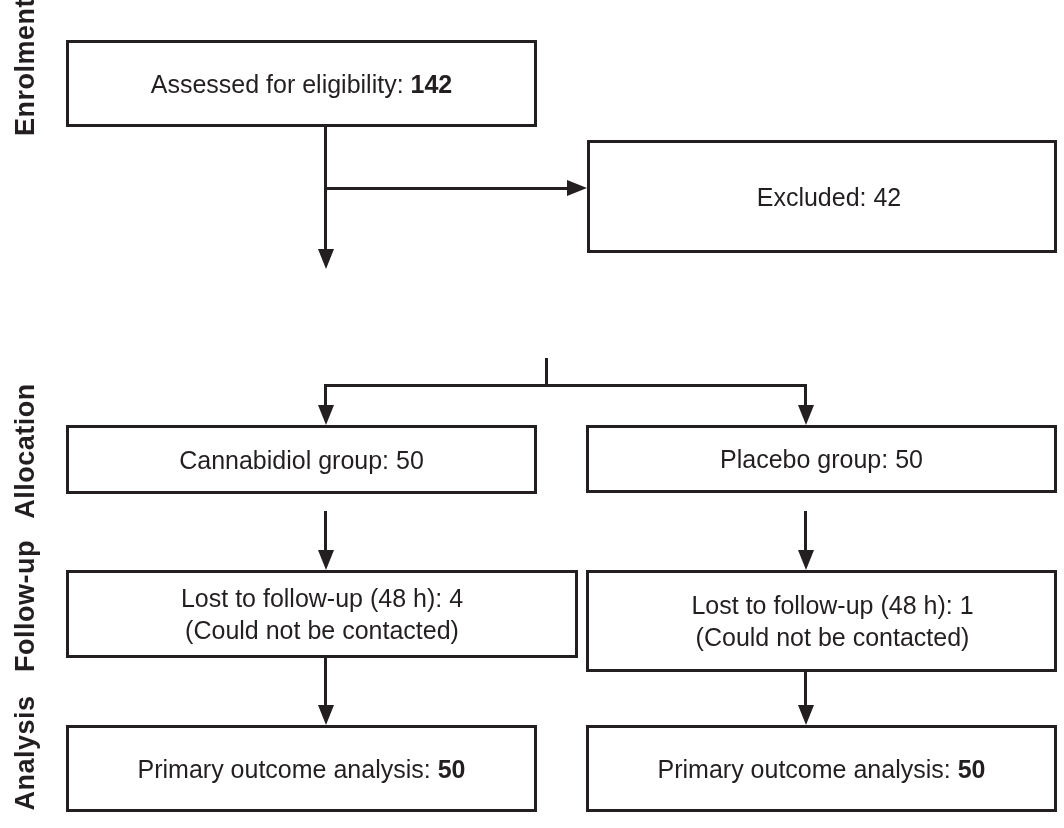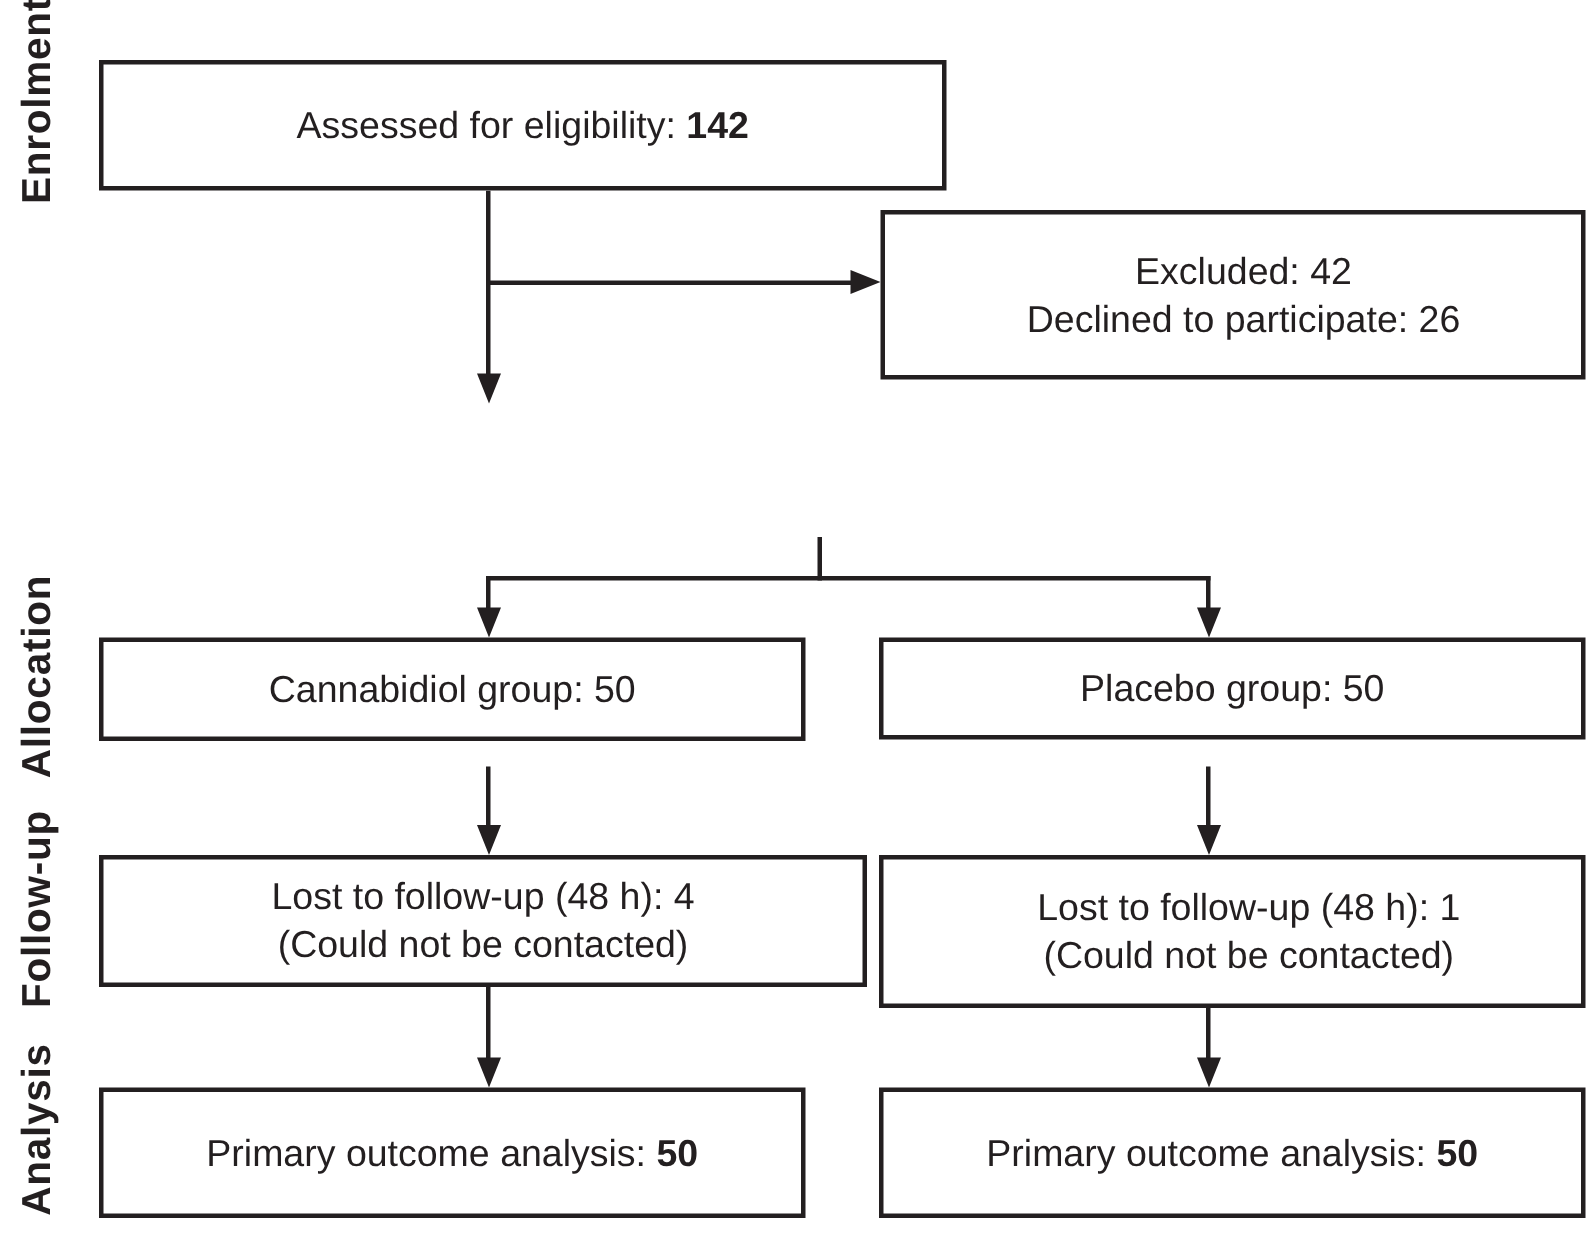--- a/index.html
+++ b/index.html
@@ -85,27 +85,26 @@
   <div class="vline" style="left:324px; top:511px; height:41px;"></div>
   <div class="arrow-down" style="left:318px; top:550px;"></div>
   <div class="vline" style="left:804px; top:511px; height:41px;"></div>
   <div class="arrow-down" style="left:798px; top:550px;"></div>
 
   <div class="vline" style="left:324px; top:658px; height:49px;"></div>
   <div class="arrow-down" style="left:318px; top:705px;"></div>
   <div class="vline" style="left:804px; top:658px; height:49px;"></div>
   <div class="arrow-down" style="left:798px; top:705px;"></div>
 
-  <div class="fbox" style="left:66px; top:40px; width:565px; height:87px;">
+  <div class="fbox" style="left:66px; top:40px; width:471px; height:87px;">
     <div><span>Assessed for eligibility: </span><span class="bold">142</span></div>
   </div>
 
   <div class="fbox" style="left:587px; top:140px; width:470px; height:113px;padding-left:20px;">
     <div>Excluded: 42</div>
-    <div>Declined to participate: 26</div>
   </div>
 
 
   <div class="fbox" style="left:66px; top:425px; width:471px; height:69px;">
     <div>Cannabidiol group: 50</div>
   </div>
 
   <div class="fbox" style="left:586px; top:425px; width:471px; height:68px;">
     <div>Placebo group: 50</div>
   </div>

